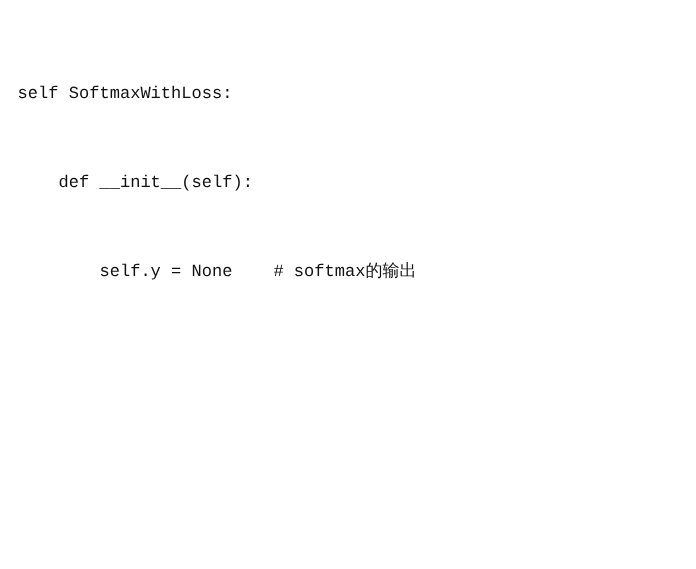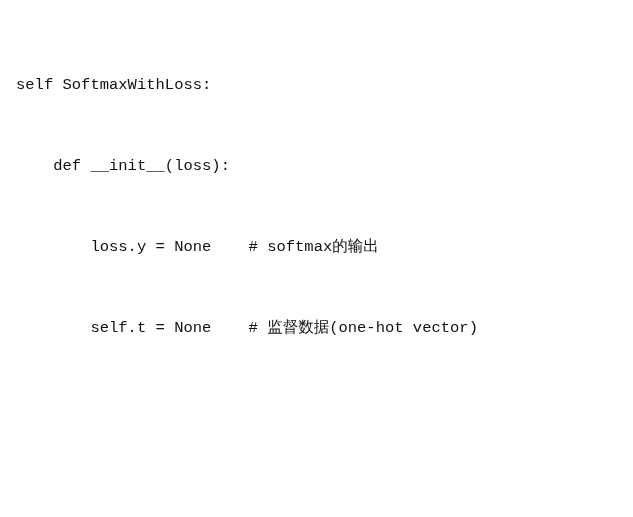--- a/index.html
+++ b/index.html
@@ -22,23 +22,22 @@
   .code-line {
     display: block;
     white-space: pre;
   }
 </style>
 </head>
 <body>
 
 <div class="code-container">
   <span class="code-line">self SoftmaxWithLoss:</span>
-  <span class="code-line">    def __init__(loss):</span>
-  <span class="code-line">        loss.y = None    # softmax的输出</span>
-  <span class="code-line">        self.t = None    # 监督数据(one-hot vector)</span>
+  <span class="code-line">    def __init__(self):</span>
+  <span class="code-line">        self.y = None    # softmax的输出</span>
   <span class="code-line"></span>
   
   
   
   
   <span class="code-line"></span>
   
   <span class="code-line"></span>
   
   

